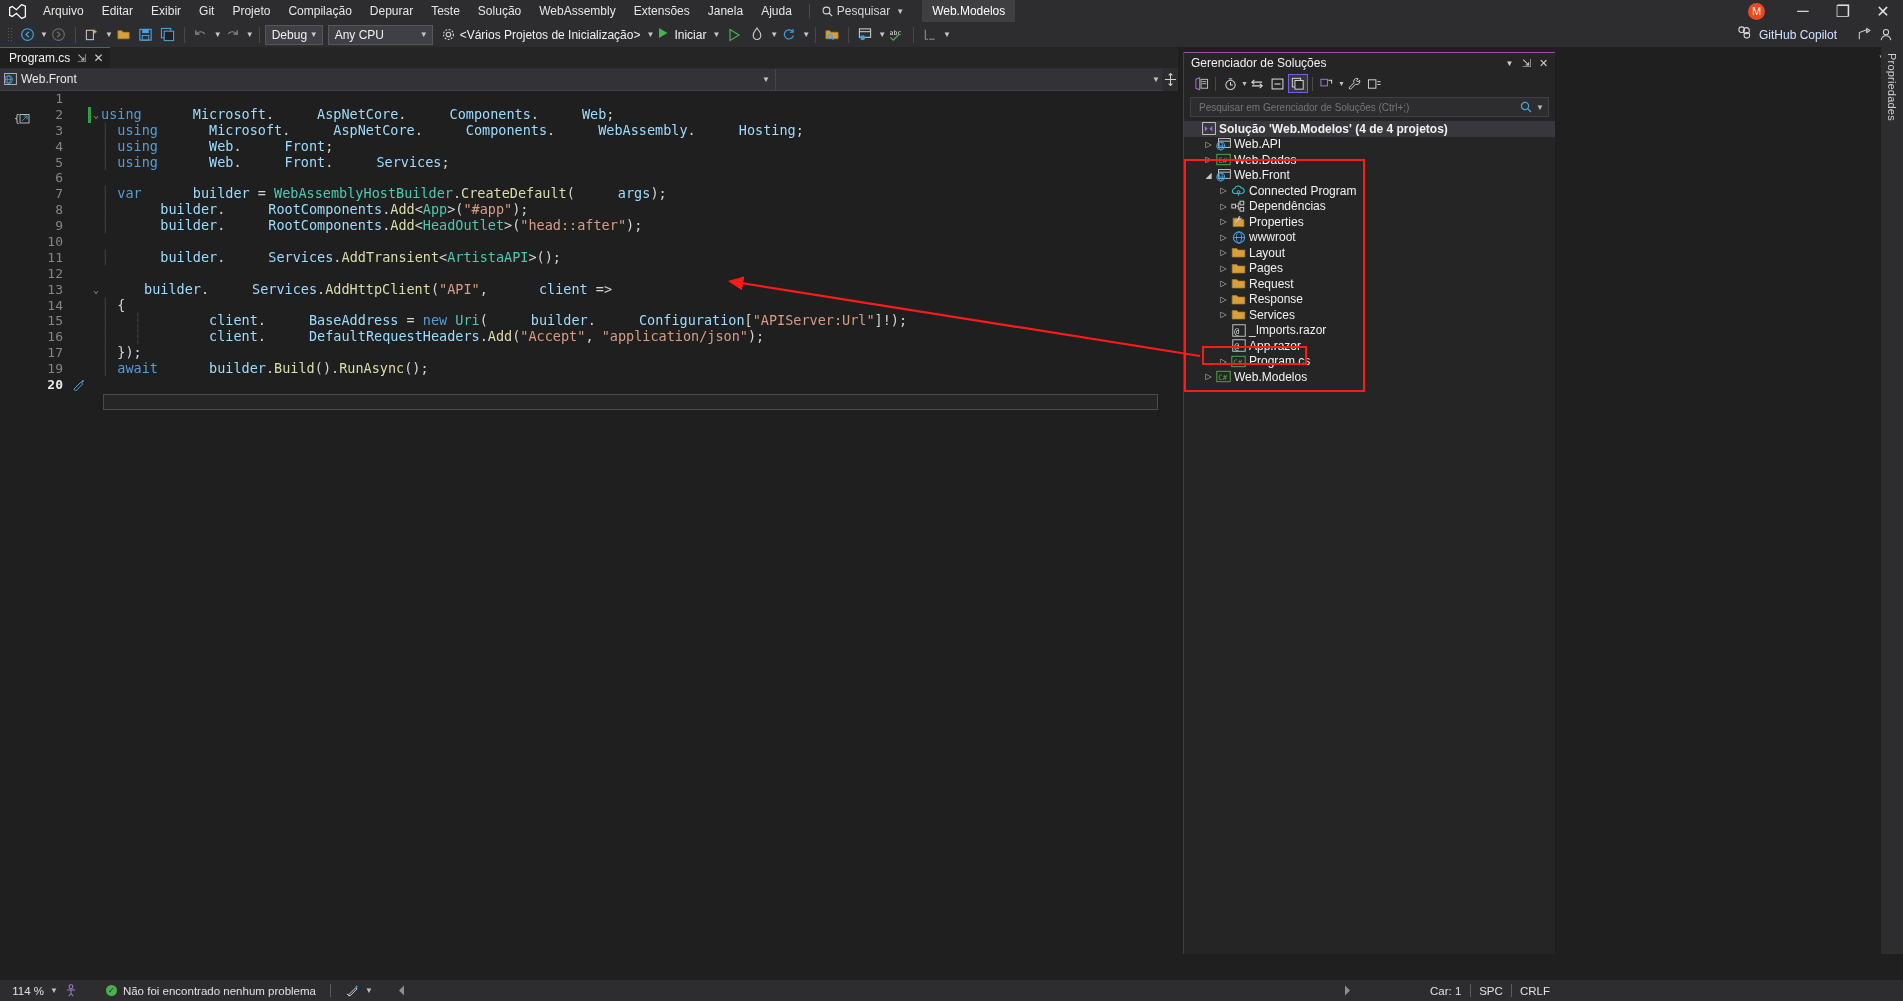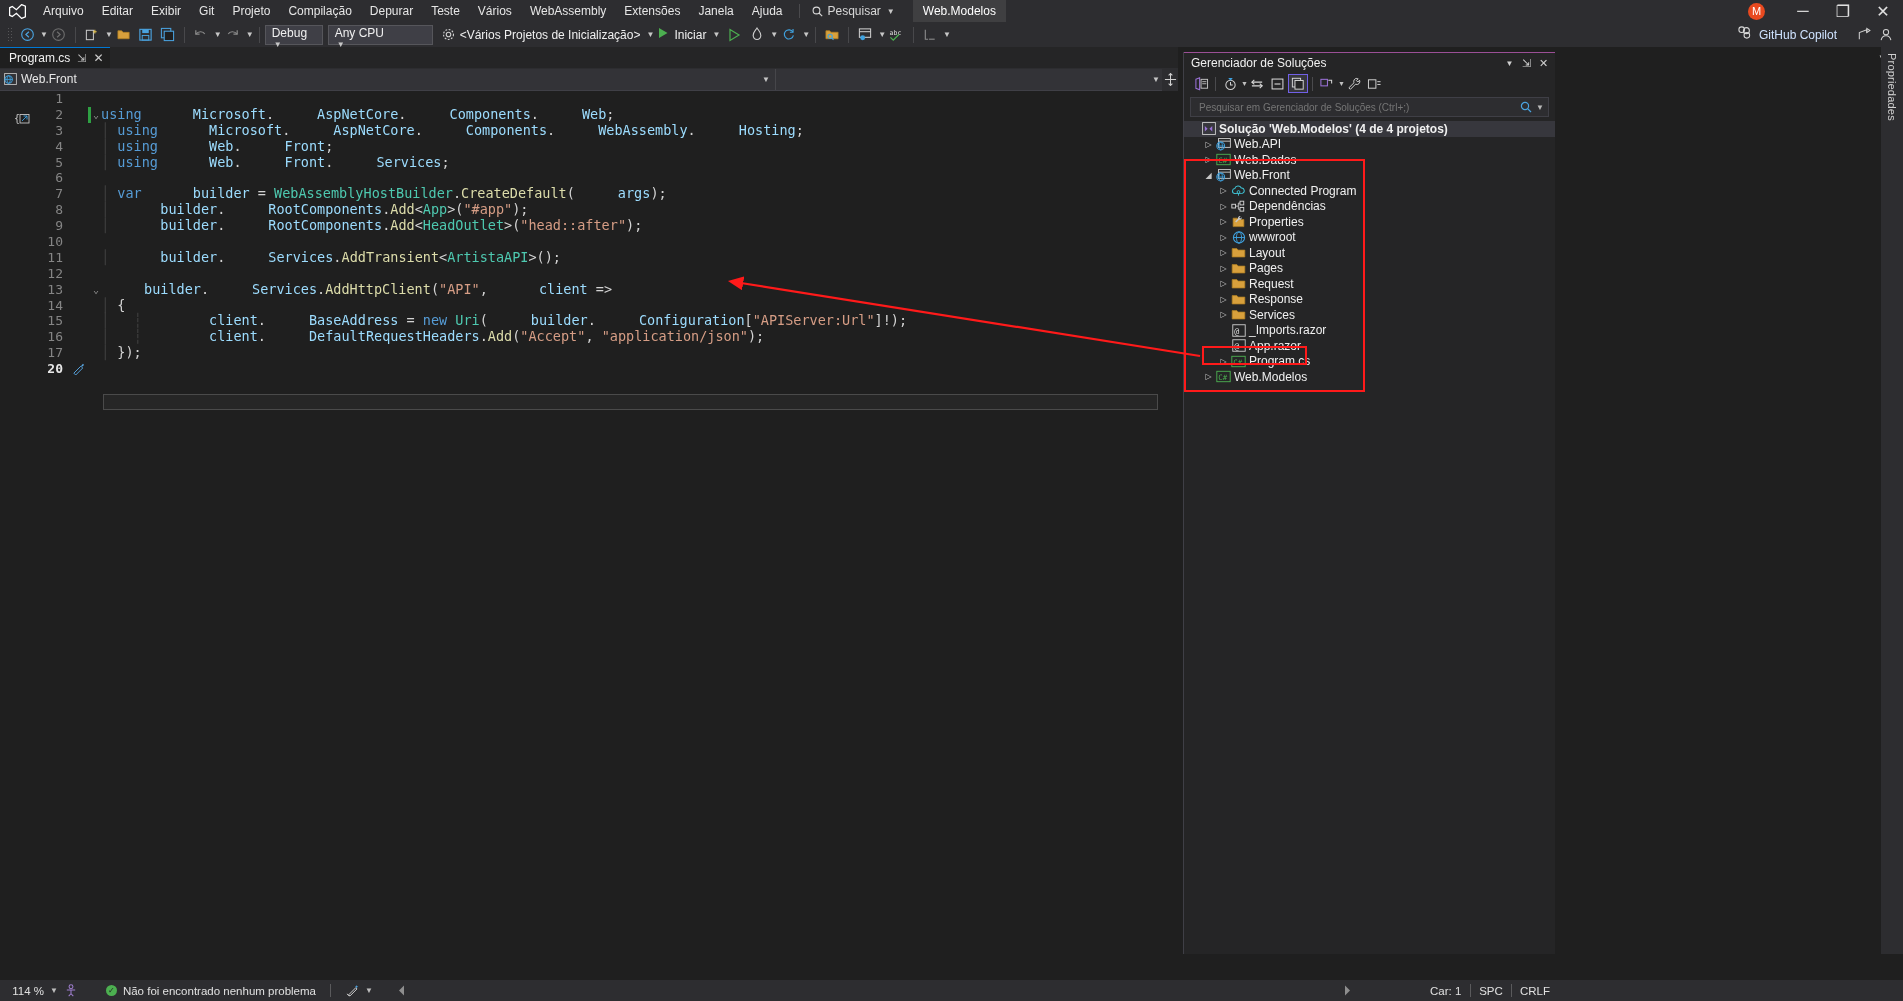--- a/index.html
+++ b/index.html
@@ -57,22 +57,22 @@
     background: #2d2d30; display: flex; align-items: center; padding-left: 4px;
   }
   .grip { width: 6px; height: 16px; margin: 0 3px;
     background-image: radial-gradient(#5a5a5c 1px, transparent 1px);
     background-size: 3px 3px; opacity:.9; }
   .tb-btn { height: 22px; min-width: 22px; display:flex; align-items:center; justify-content:center; padding: 0 2px; }
   .tb-sep { width:1px; height:16px; background:#48484b; margin: 0 5px; }
   .tb-caret { font-size: 8px; color: #c7c7c7; margin-left: 2px; }
   .tb-combo {
     height: 20px; background: #3f3f46; border: 1px solid #56565b;
-    display: flex; align-items: flex-start; justify-content: space-between;
-    font-size: 12px; color: #f0f0f0; padding: 0 4px 0 6px; margin-right: 5px; flex-direction: column;
+    display: flex; align-items: center; justify-content: space-between;
+    font-size: 12px; color: #f0f0f0; padding: 0 4px 0 6px; margin-right: 5px;
   }
   .startup-proj { display:flex; align-items:center; font-size:12px; color:#f0f0f0; }
   .run-btn { display:flex; align-items:center; font-size:12px; color:#f0f0f0; padding: 0 4px; height:22px; }
   .copilot-bar {
     position:absolute; right:0; top:22px; height:25px; display:flex; align-items:center;
   }
   .copilot-label { font-size:12px; color:#cfe3ff; margin-left:6px; }
 
   
   .doctab-strip {
@@ -222,21 +222,21 @@
     </div>
     <div class="menu">
       <div class="menu-item">Arquivo</div>
       <div class="menu-item">Editar</div>
       <div class="menu-item">Exibir</div>
       <div class="menu-item">Git</div>
       <div class="menu-item">Projeto</div>
       <div class="menu-item">Compilação</div>
       <div class="menu-item">Depurar</div>
       <div class="menu-item">Teste</div>
-      <div class="menu-item">Vários</div>
+      <div class="menu-item">Solução</div>
       <div class="menu-item">WebAssembly</div>
       <div class="menu-item">Extensões</div>
       <div class="menu-item">Janela</div>
       <div class="menu-item">Ajuda</div>
     </div>
     <div class="menu-sep"></div>
     <div class="search-box">
       <span class="mag">
         <svg width="11" height="11" viewBox="0 0 11 11">
           <circle cx="4.5" cy="4.5" r="3.4" fill="none" stroke="#d8d8d8" stroke-width="1.1"></circle>
@@ -475,20 +475,21 @@
         <div class="code-line"><div class="ln">8</div><div class="glyph-col"></div><div class="chg-bar"></div><div class="outline"></div><div class="codetext"><span class="guide">│</span> <span class="id">builder</span><span class="p">.</span><span class="id">RootComponents</span><span class="p">.</span><span class="m">Add</span><span class="p">&lt;</span><span class="kc">App</span><span class="p">&gt;(</span><span class="s">"#app"</span><span class="p">);</span></div></div>
         <div class="code-line"><div class="ln">9</div><div class="glyph-col"></div><div class="chg-bar"></div><div class="outline"></div><div class="codetext"><span class="guide">│</span> <span class="id">builder</span><span class="p">.</span><span class="id">RootComponents</span><span class="p">.</span><span class="m">Add</span><span class="p">&lt;</span><span class="kc">HeadOutlet</span><span class="p">&gt;(</span><span class="s">"head::after"</span><span class="p">);</span></div></div>
         <div class="code-line"><div class="ln">10</div><div class="glyph-col"></div><div class="chg-bar"></div><div class="outline"></div><div class="codetext">&nbsp;</div></div>
         <div class="code-line"><div class="ln">11</div><div class="glyph-col"></div><div class="chg-bar"></div><div class="outline"></div><div class="codetext"><span class="guide">│</span> <span class="id">builder</span><span class="p">.</span><span class="id">Services</span><span class="p">.</span><span class="m">AddTransient</span><span class="p">&lt;</span><span class="kc">ArtistaAPI</span><span class="p">&gt;();</span></div></div>
         <div class="code-line"><div class="ln">12</div><div class="glyph-col"></div><div class="chg-bar"></div><div class="outline"></div><div class="codetext">&nbsp;</div></div>
         <div class="code-line"><div class="ln">13</div><div class="glyph-col"></div><div class="chg-bar"></div><div class="outline">⌄</div><div class="codetext"><span class="id">builder</span><span class="p">.</span><span class="id">Services</span><span class="p">.</span><span class="m">AddHttpClient</span><span class="p">(</span><span class="s">"API"</span><span class="p">, </span><span class="id">client</span><span class="p"> =&gt;</span></div></div>
         <div class="code-line"><div class="ln">14</div><div class="glyph-col"></div><div class="chg-bar"></div><div class="outline"></div><div class="codetext"><span class="guide">│</span> <span class="p">{</span></div></div>
         <div class="code-line"><div class="ln">15</div><div class="glyph-col"></div><div class="chg-bar"></div><div class="outline"></div><div class="codetext"><span class="guide">│</span>   <span class="guide">┆</span>   <span class="id">client</span><span class="p">.</span><span class="id">BaseAddress</span><span class="p"> = </span><span class="k">new </span><span class="kc">Uri</span><span class="p">(</span><span class="id">builder</span><span class="p">.</span><span class="id">Configuration</span><span class="p">[</span><span class="s">"APIServer:Url"</span><span class="p">]!);</span></div></div>
         <div class="code-line"><div class="ln">16</div><div class="glyph-col"></div><div class="chg-bar"></div><div class="outline"></div><div class="codetext"><span class="guide">│</span>   <span class="guide">┆</span>   <span class="id">client</span><span class="p">.</span><span class="id">DefaultRequestHeaders</span><span class="p">.</span><span class="m">Add</span><span class="p">(</span><span class="s">"Accept"</span><span class="p">, </span><span class="s">"application/json"</span><span class="p">);</span></div></div>
         <div class="code-line"><div class="ln">17</div><div class="glyph-col"></div><div class="chg-bar"></div><div class="outline"></div><div class="codetext"><span class="guide">│</span> <span class="p">});</span></div></div>
+        <div class="code-line"><div class="ln">19</div><div class="glyph-col"></div><div class="chg-bar"></div><div class="outline"></div><div class="codetext"><span class="guide">│</span> <span class="k">await </span><span class="id">builder</span><span class="p">.</span><span class="m">Build</span><span class="p">().</span><span class="m">RunAsync</span><span class="p">();</span></div></div>
         <div class="code-line"><div class="ln cur">20</div><div class="glyph-col"><svg width="13" height="13" viewBox="0 0 14 14" style="margin-top:1px">
               <path d="M2 12 9.5 4.5l2 2L4 14z" fill="none" stroke="#5aa9e6" stroke-width="1"></path>
               <path d="M9.8 4.2 11.8 2l1.2 1.2-2.2 2z" fill="#5aa9e6"></path>
             </svg></div><div class="chg-bar"></div><div class="outline"></div><div class="codetext">&nbsp;</div></div>
         <div class="cur-line-box" style="left: 103px; top: 303.1px; width: 1055px;"></div>
       </div>
   </div>
 
   <div style="position:absolute;left:14px;top:110px;width:20px;height:16px;display:flex;align-items:center;">
     <svg width="18" height="15" viewBox="0 0 18 15">

